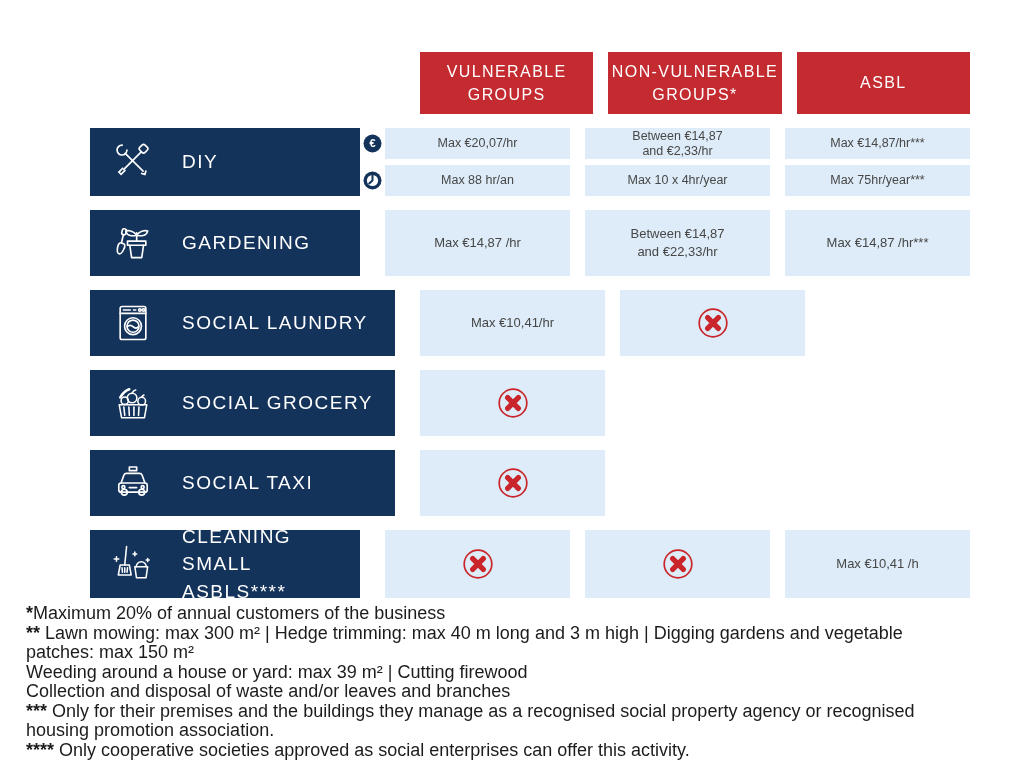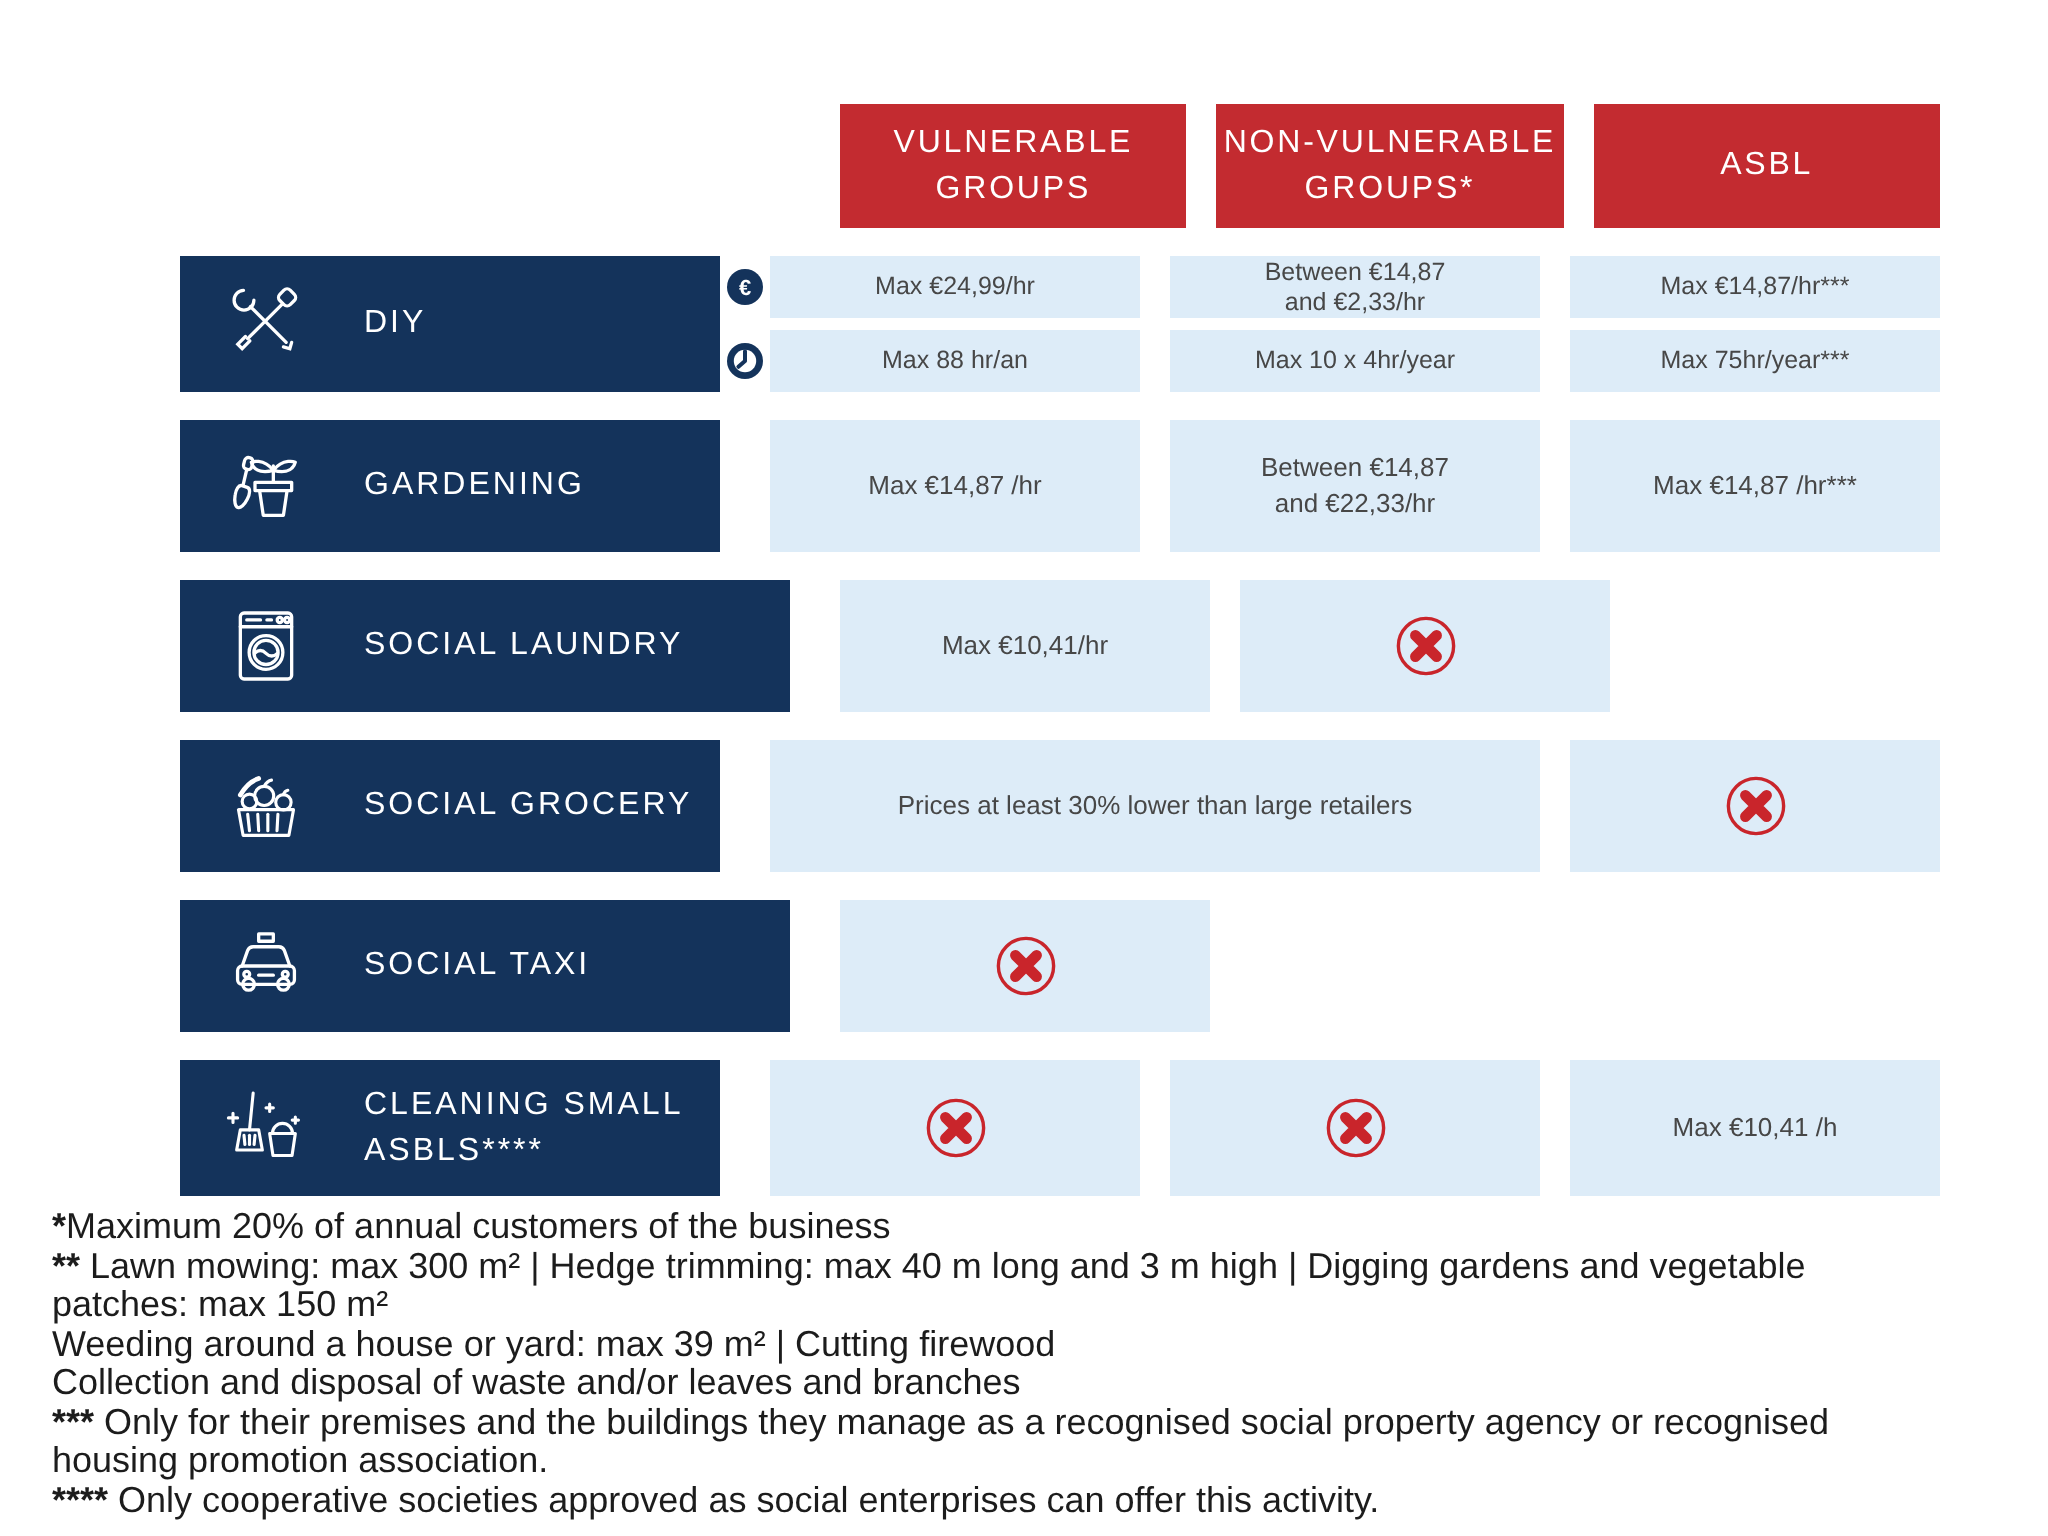--- a/index.html
+++ b/index.html
@@ -23,21 +23,21 @@
     display:flex;align-items:center;justify-content:center;text-align:center;
     font-size:16px;letter-spacing:1.4px;line-height:1.45;font-weight:400;
   }
   .service-row{display:flex;margin-bottom:14px;height:66px;}
   .service-row.tall{height:68px;}
   .label-box{
     width:305px;height:100%;background:var(--row-navy);color:#ffffff;
     display:flex;align-items:center;padding-left:20px;
   }
   .label-box .icon{width:46px;display:flex;justify-content:center;margin-right:26px;color:#ffffff;flex:none;}
-  .row-label{font-size:16px;letter-spacing:1.5px;line-height:1.45;white-space:pre-line;}
+  .row-label{font-size:19px;letter-spacing:1.5px;line-height:1.45;white-space:pre-line;}
   .spacer{width:25px;flex:none;}
   .indicator-col{width:25px;flex:none;display:flex;flex-direction:column;gap:6px;align-items:center;}
   .indicator-slot{height:31px;display:flex;align-items:center;justify-content:center;}
   .cells{display:flex;gap:15px;height:100%;}
   .subcol{display:flex;flex-direction:column;gap:6px;}
   .cells-sub{display:flex;gap:15px;height:31px;}
   .cell{
     width:185px;height:100%;background:var(--cell-blue);color:var(--cell-text);
     display:flex;align-items:center;justify-content:center;text-align:center;
     font-size:13px;line-height:1.35;white-space:pre-line;padding:2px 6px;
@@ -87,21 +87,21 @@
       <span class="indicator-slot">
         <svg width="19" height="19" viewBox="0 0 19 19">
           <circle cx="9.5" cy="9.5" r="9" fill="var(--row-navy)"></circle>
           <circle cx="9.5" cy="9.5" r="5.6" fill="#ffffff"></circle>
           <path d="M9.5 9.5 V4.6 M9.5 9.5 L6.2 12.4" stroke="var(--row-navy)" stroke-width="2" stroke-linecap="round" fill="none"></path>
         </svg>
       </span>
     </div>
     <div class="subcol">
       <div class="cells-sub">
-        <div class="cell">Max €24,99/hr</div>
+        <div class="cell">Max €20,07/hr</div>
         <div class="cell">Between €14,87
 and €2,33/hr</div>
         <div class="cell">Max €14,87/hr***</div>
       </div>
       <div class="cells-sub">
         <div class="cell">Max 88 hr/an</div>
         <div class="cell">Max 10 x 4hr/year</div>
         <div class="cell">Max 75hr/year***</div>
       </div>
     </div>
@@ -175,21 +175,20 @@
           <path d="M23 13.3 q1.6 -3 4 -3.4"></path>
           <circle cx="33.5" cy="22" r="4.2"></circle>
           <path d="M33.5 17.8 q0.6 -2 2.4 -2.4"></path>
           <path d="M10 18 q4 -7 10 -9" stroke-width="2.6"></path>
         </svg>
       </span>
       <span class="row-label">SOCIAL GROCERY</span>
     </div>
     <div class="spacer"></div>
     <div class="cells">
-      <div class="cell wide">Prices at least 30% lower than large retailers</div>
       <div class="cell">
         <svg class="prohibited-svg" width="34" height="34" viewBox="0 0 32 32" fill="none" stroke="currentColor">
           <circle cx="16" cy="16" r="13" stroke-width="1.6"></circle>
           <path d="M11 11 L21 21 M21 11 L11 21" stroke-width="5" stroke-linecap="round"></path>
         </svg>
       </div>
     </div>
   </div>
 
   <div class="service-row">

